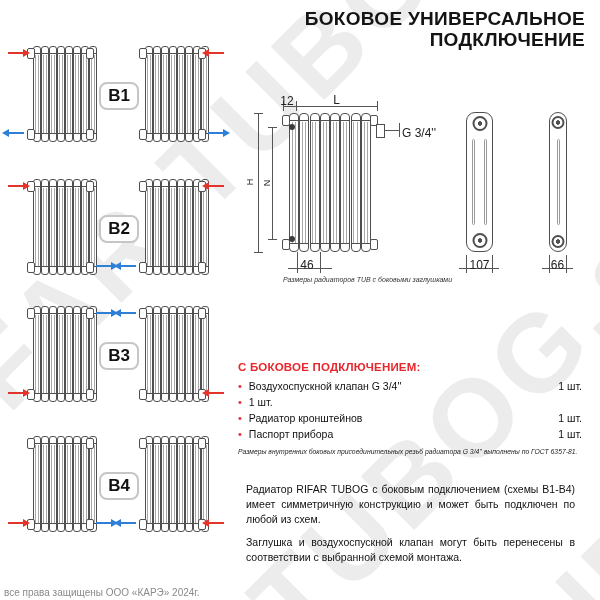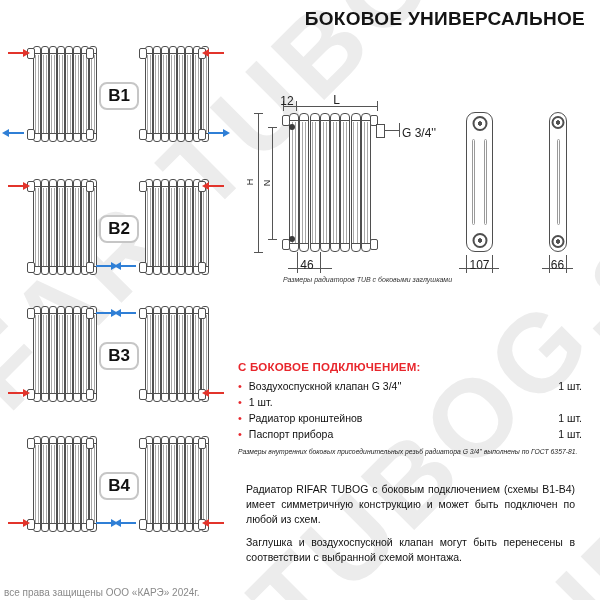--- a/index.html
+++ b/index.html
@@ -95,20 +95,21 @@
 <div id="page">
 
   <div class="wm" id="wm1">RIFAR-TUBOG.su</div>
   <div class="wm" id="wm2">RIFAR-TUBOG.su</div>
   <div class="wm" id="wm3">RIFAR-TUBOG.su</div>
 
   <div class="layer">
 
     <div class="title">
       <div>БОКОВОЕ УНИВЕРСАЛЬНОЕ</div>
+      <div>ПОДКЛЮЧЕНИЕ</div>
     </div>
 
     <div class="scheme" style="top:44px">
       <div class="rad left">
           <div class="sec"></div>
           <div class="sec"></div>
           <div class="sec"></div>
           <div class="sec"></div>
           <div class="sec"></div>
           <div class="sec"></div>

